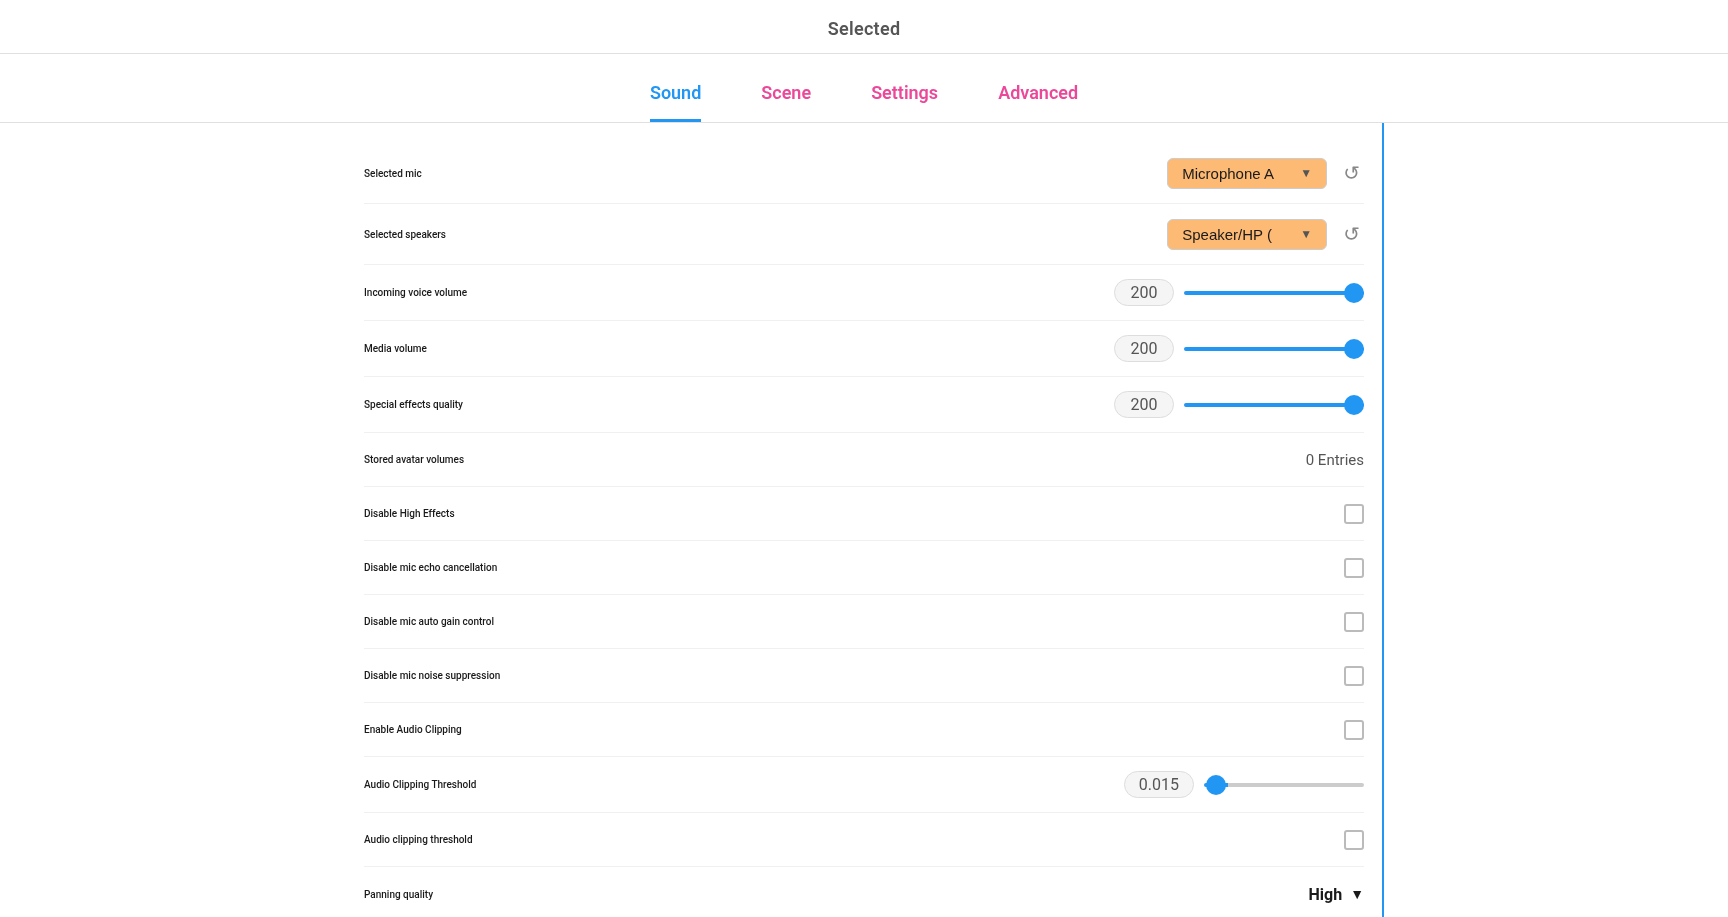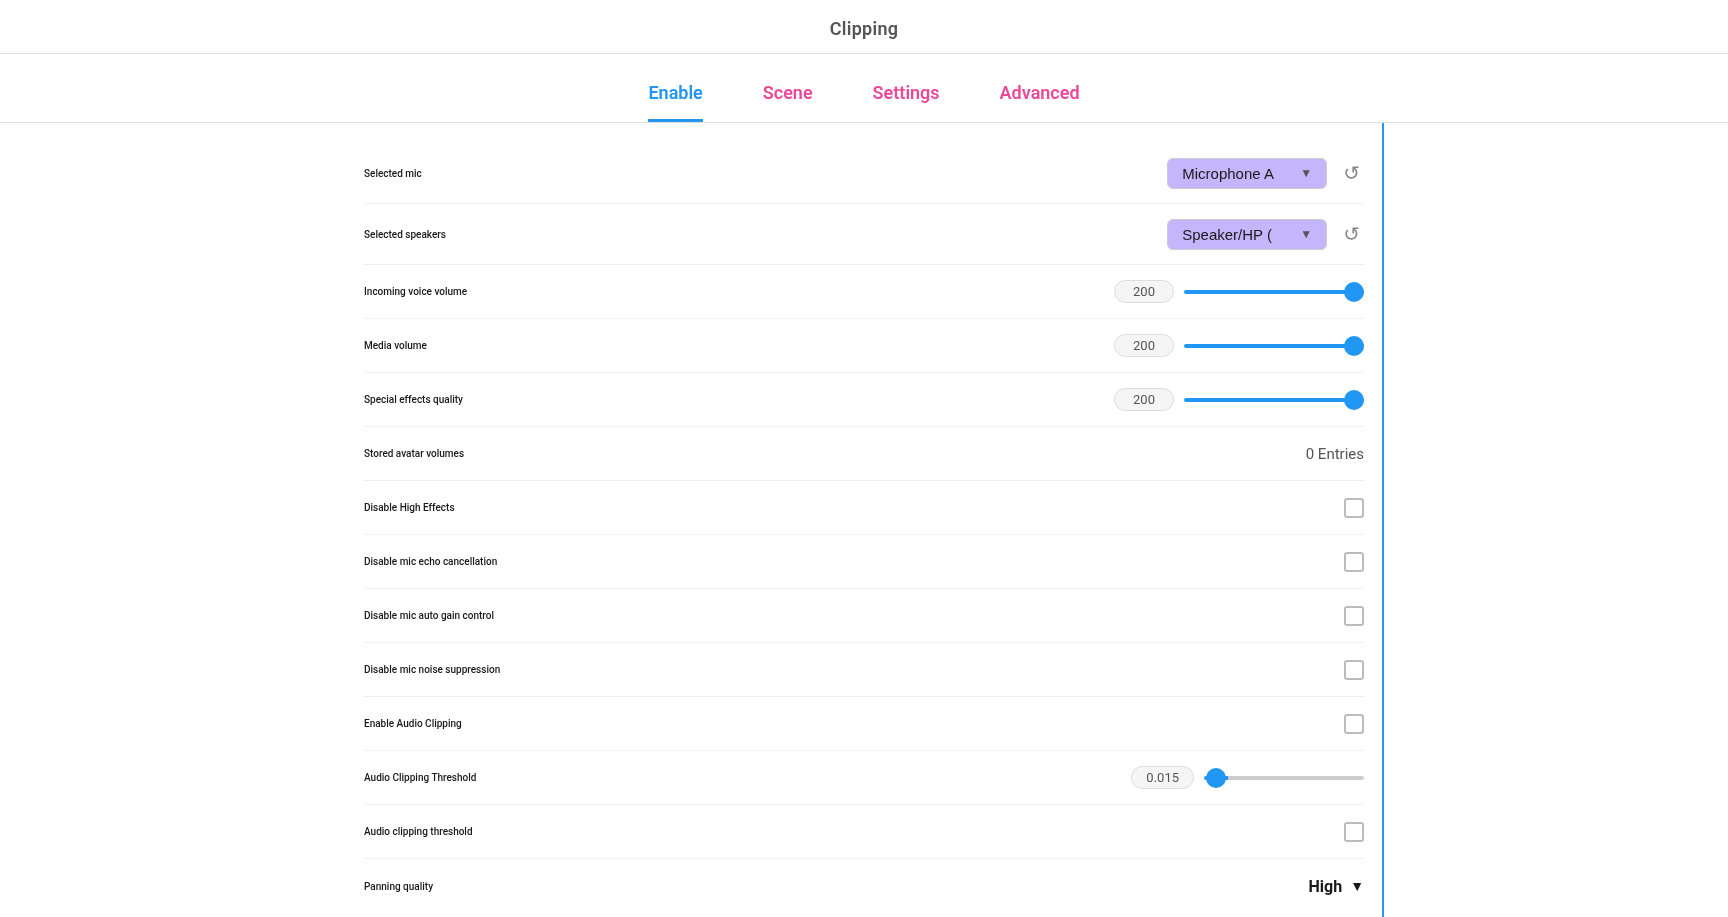--- a/index.html
+++ b/index.html
@@ -100,21 +100,21 @@
       gap: 12px;
     }
 
     .dropdown-btn {
       display: flex;
       align-items: center;
       gap: 6px;
       padding: 6px 14px;
       border: 1.5px solid #ccc;
       border-radius: 6px;
-      background: #c4b5fd;
+      background: #fdba74;
       font-size: 15px;
       font-weight: 500;
       color: #1a1a1a;
       cursor: pointer;
       min-width: 160px;
       justify-content: space-between;
     }
 
     .dropdown-arrow {
       font-size: 12px;
@@ -128,21 +128,21 @@
       font-size: 20px;
       color: #888;
       padding: 4px;
       border-radius: 50%;
       display: flex;
       align-items: center;
       justify-content: center;
     }
 
     .volume-value {
-      font-size: 13px;
+      font-size: 16px;
       color: #555;
       background: #f5f5f5;
       border: 1px solid #ddd;
       border-radius: 20px;
       padding: 3px 14px;
       min-width: 60px;
       text-align: center;
     }
 
     .slider-container {
@@ -245,26 +245,26 @@
     }
 
     .panning-arrow {
       font-size: 14px;
     }
   </style>
 </head>
 <body>
 
 <div class="header">
-  <span class="header-title">Clipping</span>
+  <span class="header-title">Selected</span>
 </div>
 
 <div class="tabs">
   <div class="tab active">
-    <span>Enable</span>
+    <span>Sound</span>
   </div>
   <div class="tab">
     <span>Scene</span>
   </div>
   <div class="tab">
     <span>Settings</span>
   </div>
   <div class="tab">
     <span>Advanced</span>
   </div>

